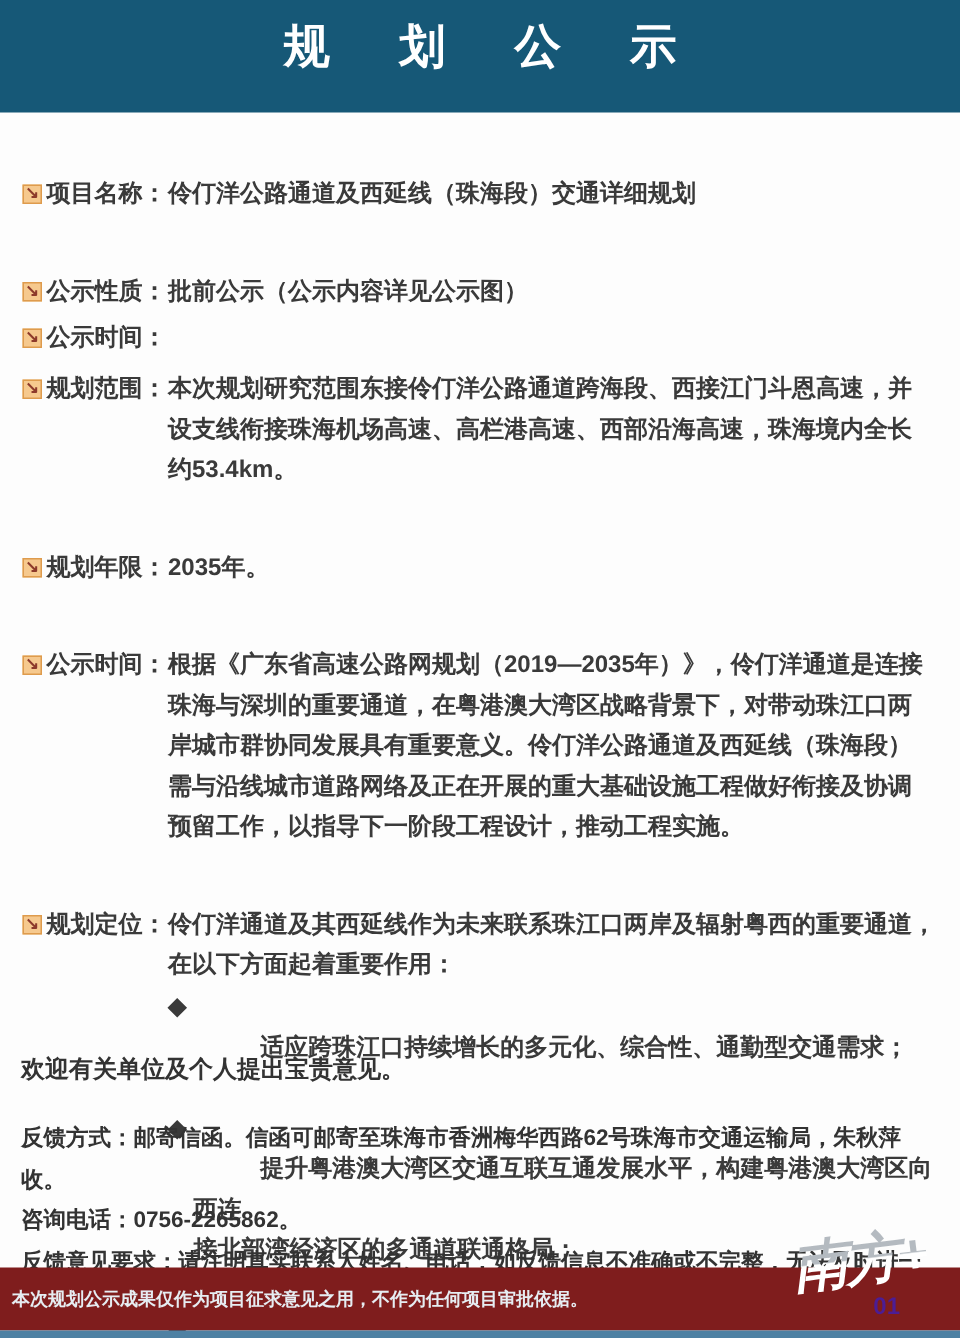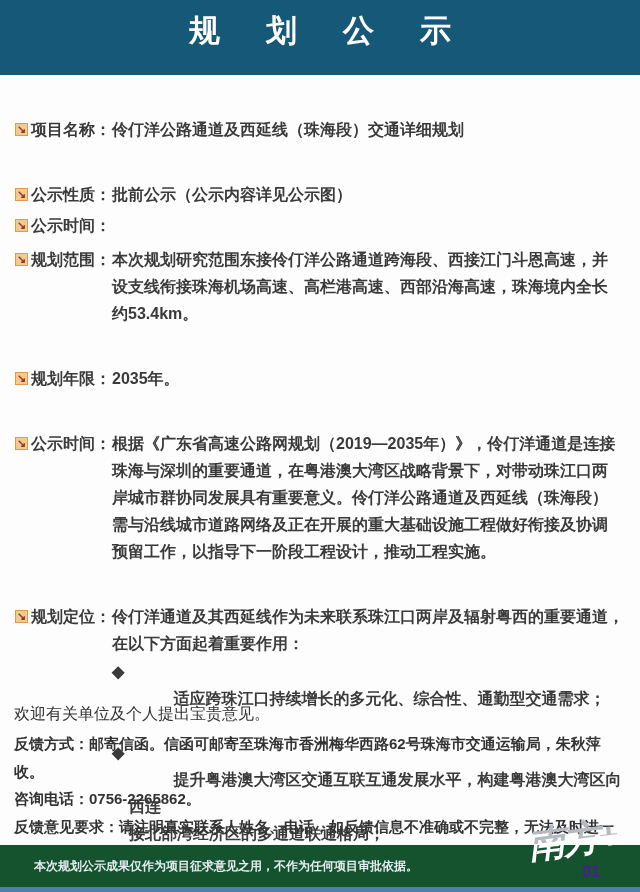--- a/index.html
+++ b/index.html
@@ -33,29 +33,29 @@
     color:#8d3a2b; font-size:11px; line-height:11px; font-weight:700;
   }
   .item .label { position:absolute; left:31px; top:0; white-space:nowrap; }
   .item .content-text { white-space:pre-wrap; display:block;margin-top:38px; }
   .sub-bullets { margin-top:1px; }
   .sub-bullet { position:relative; padding-left:17px; white-space:pre-wrap; }
   .sub-bullet .diamond { position:absolute; left:0; top:0; }
   
   .feedback { position:absolute; top:700px; left:0; width:640px;
               padding:0 14px 0 14px; color:#333333; }
-  .feedback .intro { font-size:16px; font-weight:400; line-height:28px;
-                     margin-bottom:2px; }
+  .feedback .intro { font-size:16px; font-weight:700; line-height:28px;
+                     margin-bottom:17px; }
   .feedback .fline { font-size:15px; font-weight:600; line-height:27.5px;
                      white-space:pre-wrap; }
   
   .footbar {
     position:absolute; left:0; bottom:5px; width:640px; height:42px;
-    background:#14532d; display:flex; align-items:center;
-    padding-left:34px;
+    background:#7f1d1d; display:flex; align-items:center;
+    padding-left:8px;
   }
   .footbar .note { color:#e6edf2; font-size:12px; font-weight:600; }
   .bottom-strip {
     position:absolute; left:0; bottom:0; width:640px; height:5px;
     background:#4e81a3;
   }
   .page-num {
     position:absolute; right:40px; bottom:11px; color:#4c1d95;
     font-size:16px; font-weight:700; z-index:3;
   }

